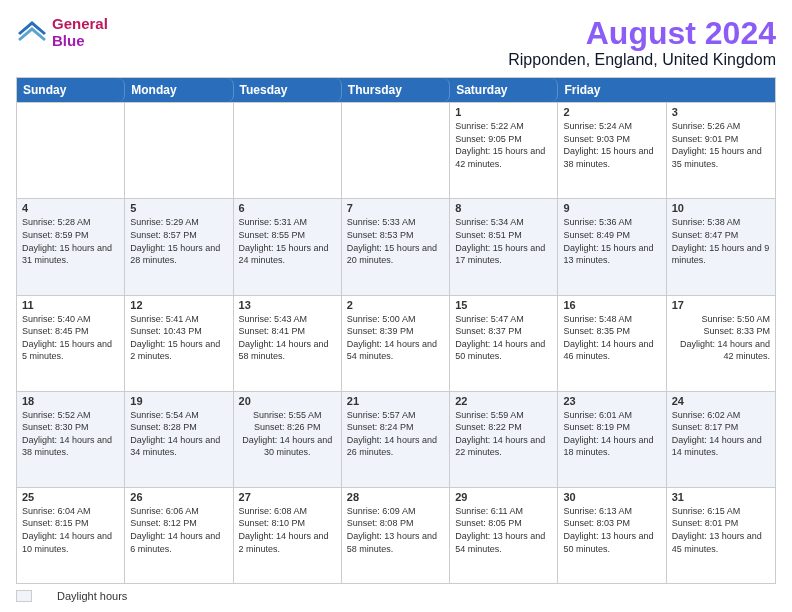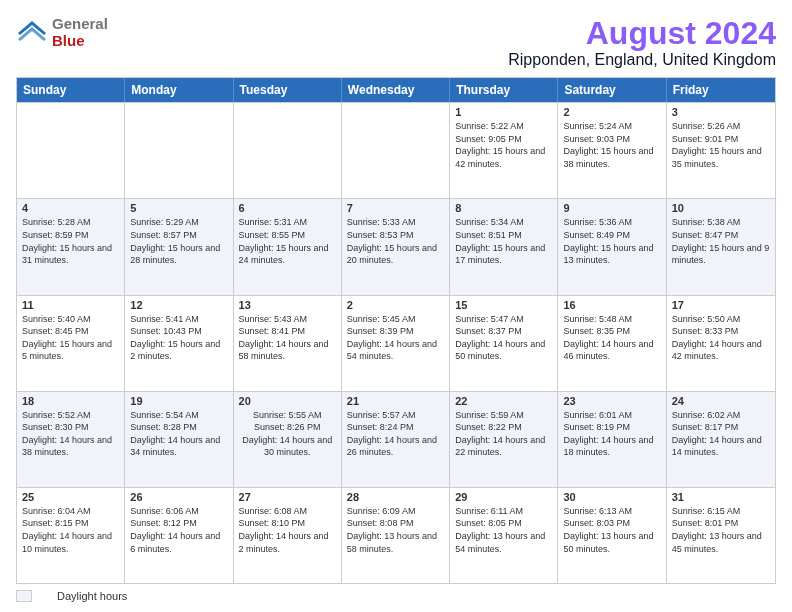--- a/index.html
+++ b/index.html
@@ -28,27 +28,27 @@
       align-items: center;
     }
     .logo-text {
       display: flex;
       flex-direction: column;
       line-height: 1.1;
     }
     .logo-general {
       font-size: 15px;
       font-weight: bold;
-      color: #737373;
+      color: #be185d;
       text-align: center;
     }
     .logo-blue {
       font-size: 15px;
       font-weight: bold;
-      color: #b91c1c;
+      color: #a21caf;
     }
     .logo-icon {
       width: 32px;
       height: 28px;
       margin-right: 4px;
     }
     .title-block {
       text-align: right;
     }
     .month-title {
@@ -73,20 +73,21 @@
       grid-template-columns: repeat(7, 1fr);
       background: #2a6ebb;
     }
     .cal-header-cell {
       color: #fff;
       font-weight: bold;
       font-size: 12px;
       padding: 5px 6px;
       border-right: 1px solid #5590cc;
       text-align: left;
+      border-radius: 7px;
     }
     .cal-header-cell:last-child { border-right: none; }
     .cal-body {
       flex: 1;
       display: flex;
       flex-direction: column;
     }
     .cal-row {
       display: grid;
       grid-template-columns: repeat(7, 1fr);
@@ -157,21 +158,20 @@
       <div class="month-title">August 2024</div>
       <div class="location-title">Ripponden, England, United Kingdom</div>
     </div>
   </div>
 
   <div class="calendar">
     <div class="cal-header-row">
     <div class="cal-header-cell">Sunday</div>
         <div class="cal-header-cell">Monday</div>
         <div class="cal-header-cell">Tuesday</div>
-        <div class="cal-header-cell">Wednesday</div>
         <div class="cal-header-cell">Thursday</div>
         <div class="cal-header-cell">Saturday</div>
         <div class="cal-header-cell">Friday</div>
       </div>
     <div class="cal-body">
     <div class="cal-row">
           <div class="cal-cell empty"></div>
           <div class="cal-cell empty"></div>
           <div class="cal-cell empty"></div>
           <div class="cal-cell empty"></div>
@@ -252,39 +252,39 @@
 Daylight: 15 hours and 2 minutes.</div>
           </div>
           <div class="cal-cell">
             <div class="day-num">13</div>
             <div class="day-info" style="white-space: pre-line;">Sunrise: 5:43 AM
 Sunset: 8:41 PM
 Daylight: 14 hours and 58 minutes.</div>
           </div>
           <div class="cal-cell">
             <div class="day-num">2</div>
-            <div class="day-info" style="white-space: pre-line;">Sunrise: 5:45 AM
+            <div class="day-info" style="white-space: pre-line;">Sunrise: 5:00 AM
 Sunset: 8:39 PM
 Daylight: 14 hours and 54 minutes.</div>
           </div>
           <div class="cal-cell">
             <div class="day-num">15</div>
             <div class="day-info" style="white-space: pre-line;">Sunrise: 5:47 AM
 Sunset: 8:37 PM
 Daylight: 14 hours and 50 minutes.</div>
           </div>
           <div class="cal-cell">
             <div class="day-num">16</div>
             <div class="day-info" style="white-space: pre-line;">Sunrise: 5:48 AM
 Sunset: 8:35 PM
 Daylight: 14 hours and 46 minutes.</div>
           </div>
           <div class="cal-cell">
             <div class="day-num">17</div>
-            <div class="day-info" style="white-space: pre-line;">Sunrise: 5:50 AM
+            <div class="day-info" style="white-space: pre-line; text-align: right;">Sunrise: 5:50 AM
 Sunset: 8:33 PM
 Daylight: 14 hours and 42 minutes.</div>
           </div>
         </div>
         <div class="cal-row">
           <div class="cal-cell alt-row">
             <div class="day-num">18</div>
             <div class="day-info" style="white-space: pre-line;">Sunrise: 5:52 AM
 Sunset: 8:30 PM
 Daylight: 14 hours and 38 minutes.</div>

